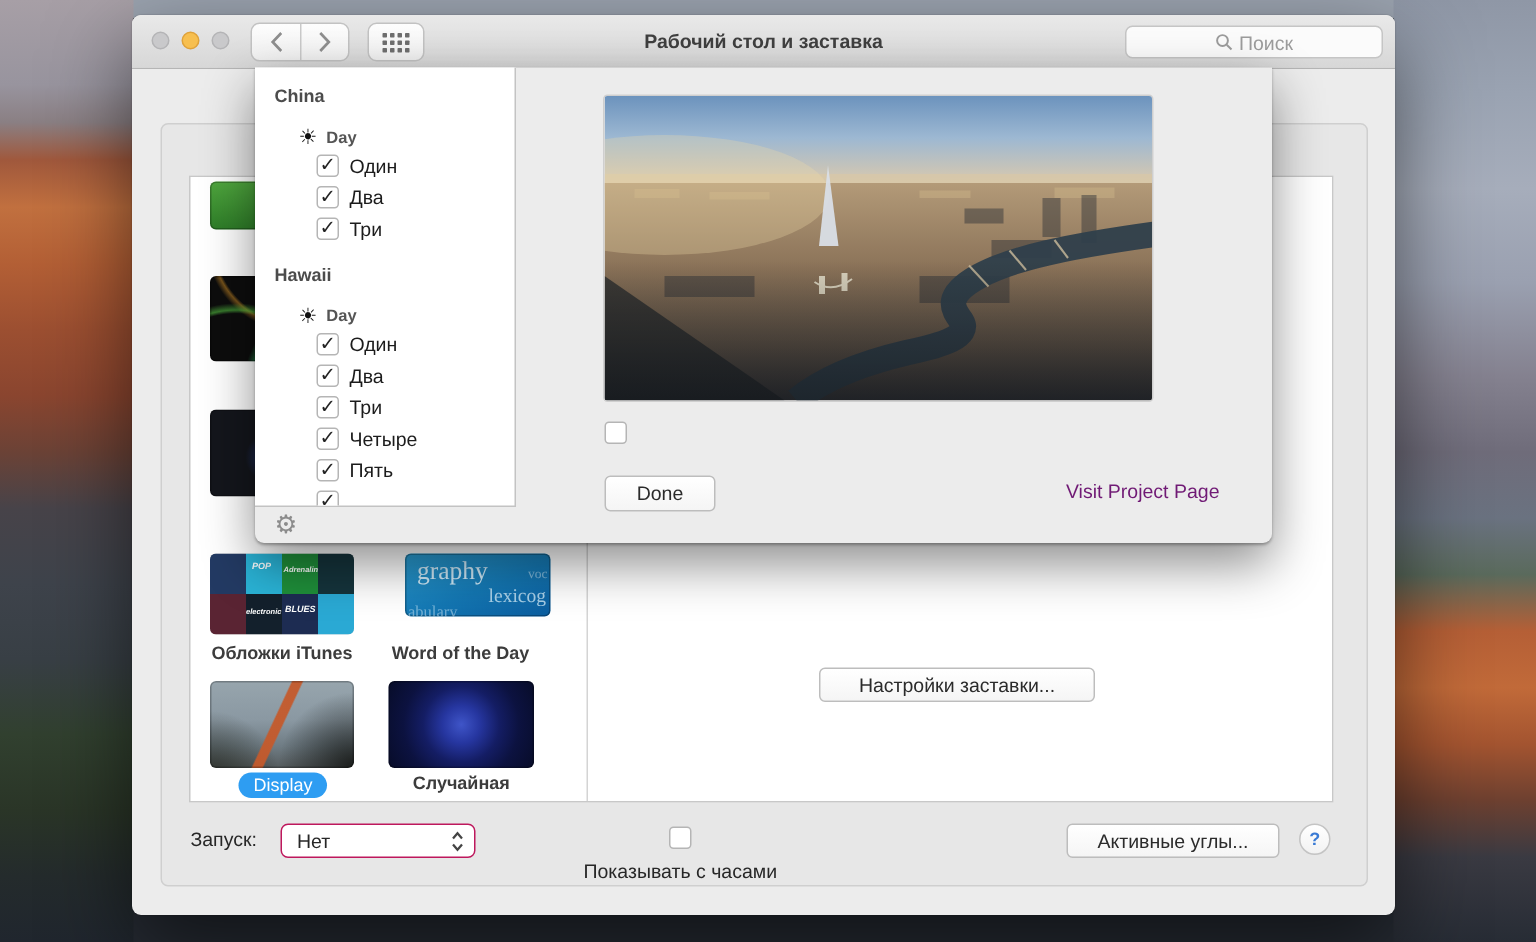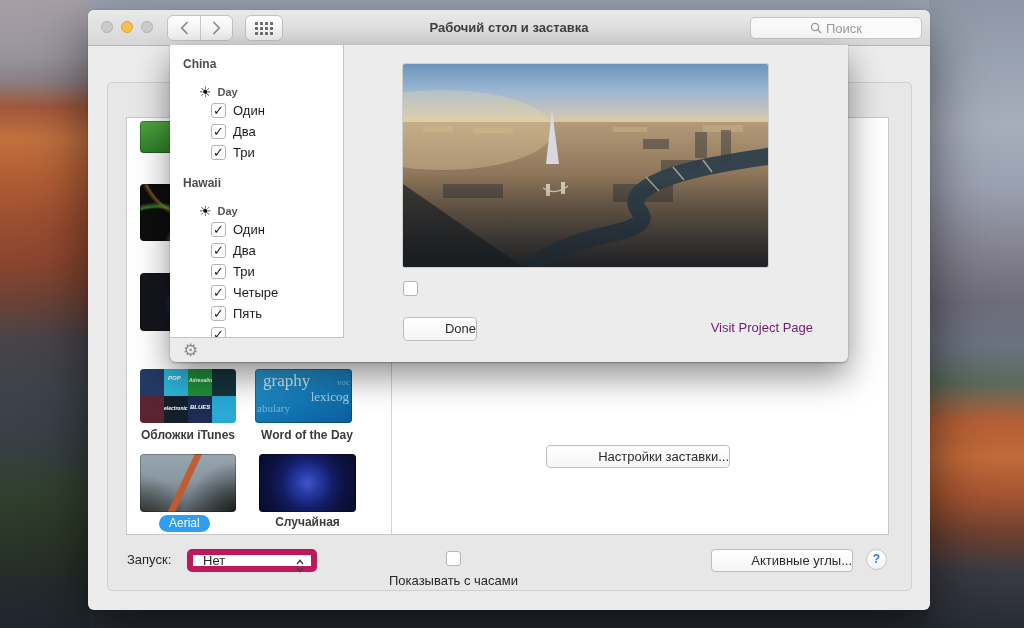--- a/index.html
+++ b/index.html
@@ -61,42 +61,42 @@
   .th-arcs   { left:13px; top:66px; width:96px; height:57px; background:
       radial-gradient(circle at 18% 150%, transparent 52%, rgba(90,210,70,.55) 54%, transparent 58%),
       radial-gradient(circle at 60% -40%, transparent 55%, rgba(220,150,40,.5) 57%, transparent 61%),
       radial-gradient(circle at 85% 130%, transparent 48%, rgba(40,170,90,.45) 50%, transparent 54%), #0d0d0d; }
   .th-bluedot{ left:13px; top:155px; width:96px; height:58px; background:
       radial-gradient(circle at 42% 55%, rgba(70,130,255,.75) 0%, rgba(40,70,160,.35) 14%, transparent 26%), #14161c; }
   .th-itunes { left:13px; top:251px; width:96px; height:54px; overflow:hidden; }
   .th-itunes .tiles { display:grid; width:100%; height:100%; grid-template-columns:repeat(4,1fr); grid-template-rows:repeat(2,1fr); }
   .th-itunes .tiles i { position:relative; }
   .th-itunes .tt { position:absolute; color:#fff; font-size:6px; font-weight:700; white-space:nowrap; }
-  .th-wotd { left:128px; top:251px; width:97px; height:54px; overflow:hidden;
+  .th-wotd { left:143px; top:251px; width:97px; height:42px; overflow:hidden;
       background:linear-gradient(160deg,#2c9fd4 0%,#1478b4 55%,#0b5c9e 100%);
       font-family:"Liberation Serif","DejaVu Serif",serif; color:#cfe9f7; }
   .th-wotd span { position:absolute; }
   .th-aerialGG { left:13px; top:336px; width:96px; height:58px; background:
       linear-gradient(115deg, transparent 44%, rgba(196,90,44,.95) 45%, rgba(196,90,44,.95) 50%, transparent 51%),
       radial-gradient(circle at 100% 100%, rgba(20,22,20,.9) 0%, transparent 45%),
       radial-gradient(circle at 0% 115%, rgba(40,44,38,.9) 0%, transparent 40%),
       linear-gradient(180deg,#97a5ad 0%,#8a98a2 45%,#6f7c84 75%,#565c5e 100%); }
   .th-random { left:132px; top:336px; width:97px; height:58px; background:
       radial-gradient(circle at 50% 50%, #3f55c8 0%, #2636a0 22%, #141d64 45%, #0c1240 68%, #070c28 100%); }
 
   .preview-pane { position:absolute; left:265px; top:0; width:498px; height:100%; }
   .btn { display:block; border:1px solid #bdbdbd; border-radius:4px;
     background:linear-gradient(180deg,#ffffff,#f5f5f5); font-size:13px; color:#2b2b2b;
-    font-family:inherit; text-align:right; }
+    font-family:inherit; text-align:center; }
   .settings-btn { position:absolute; left:154px; top:327px; width:184px; height:23px; line-height:21px; }
 
   .bottombar { position:absolute; left:0; top:453px; width:100%; height:55px; font-size:13px; color:#272727; }
   .bb-label { position:absolute; left:19px; top:16px; }
   .popupbtn { position:absolute; left:79px; top:13px; width:130px; height:23px;
-    background:#ffffff; border:6px solid #be185d; border-radius:5px;
+    background:#ffffff; border:1px solid #be185d; border-radius:5px;
     display:flex; align-items:center; padding-left:10px; }
   .stepper { position:absolute; right:6px; top:2px; }
   .cbx { display:inline-block; width:15px; height:15px; background:#fff;
     border:1px solid #b5b5b5; border-radius:3px; position:relative; vertical-align:middle; }
   .cbx.checked::after { content:"\2713"; position:absolute; left:1px; top:-1px;
     font-size:13px; font-weight:700; color:#222; font-family:"DejaVu Sans",sans-serif; }
   .clockrow { position:absolute; left:281px; top:15px; display:flex; align-items:center; gap:7px;flex-direction:column; }
   .corners-btn { position:absolute; left:603px; top:13px; width:142px; height:23px; line-height:21px; }
   .help-btn { position:absolute; left:758px; top:13px; width:21px; height:21px; border-radius:50%;
     border:1px solid #c4c4c4; background:linear-gradient(180deg,#fff,#f2f2f2);
@@ -211,21 +211,21 @@
 
           <div class="thumb th-wotd">
             <span style="left:8px; top:2px; font-size:17px;">graphy</span>
             <span style="right:2px; top:8px; font-size:9px; opacity:.55;">voc</span>
             <span style="right:3px; top:20px; font-size:13px; opacity:.8;">lexicog</span>
             <span style="left:2px; top:33px; font-size:11px; opacity:.5;">abulary</span>
           </div>
           <div class="t-label" style="left:132px; top:310px;">Word of the Day</div>
 
           <div class="thumb th-aerialGG"></div>
-          <div class="pill" style="left:32px; top:397px;">Aerial</div>
+          <div class="pill" style="left:32px; top:397px;">Display</div>
 
           <div class="thumb th-random"></div>
           <div class="t-label" style="left:132px; top:397px; width:97px;text-align:center;">Случайная</div>
         </div>
 
         <div class="preview-pane">
           <button class="btn settings-btn">Настройки заставки...</button>
         </div>
       </div>
 

